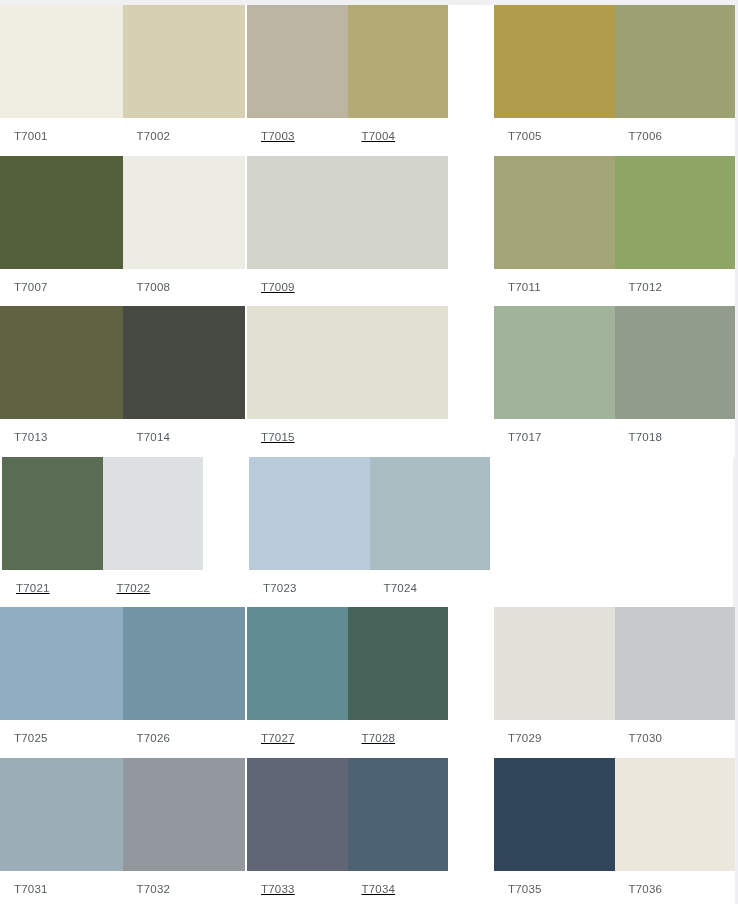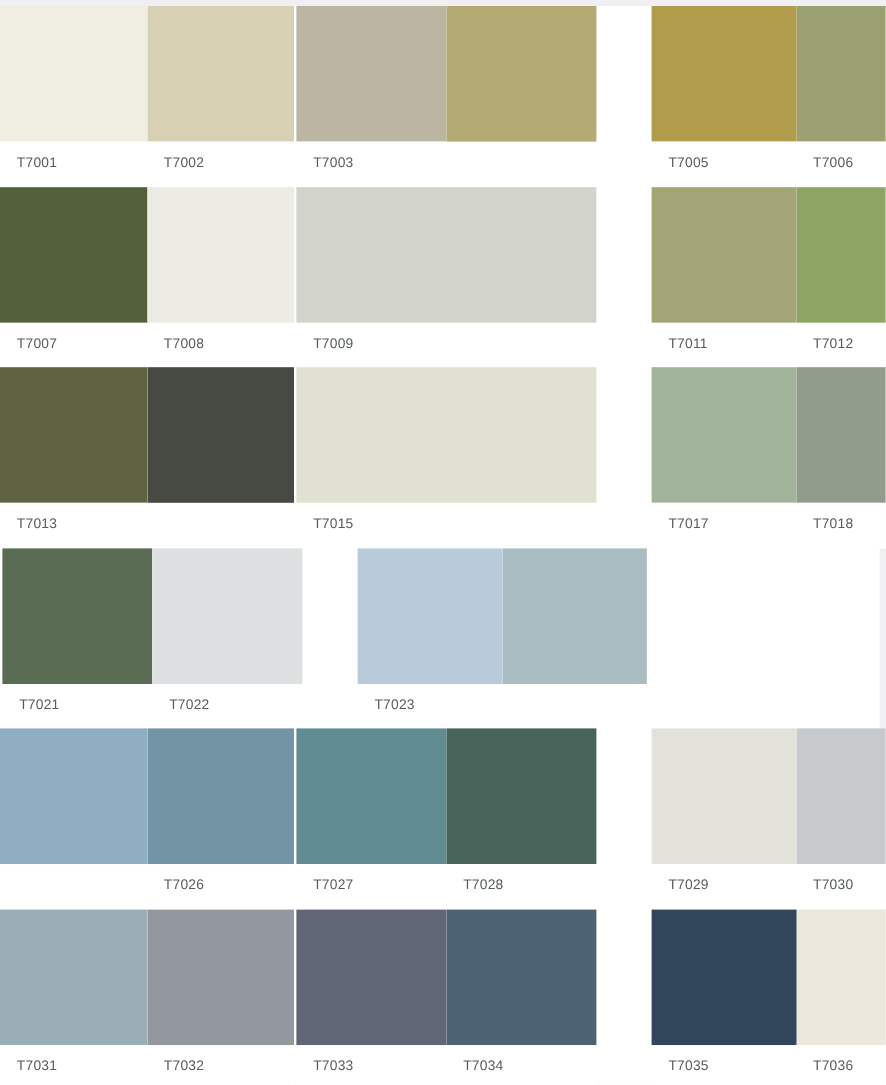--- a/index.html
+++ b/index.html
@@ -29,21 +29,21 @@
     background: #ffffff;
   }
 
   
   .swatch-group {
     display: flex;
     flex: 0 0 auto;
     background: #ffffff;
   }
   .swatch-group.g1 { width: 245px; justify-content: center; }
-  .swatch-group.g2 { width: 250px; margin-left: 2px; }
+  .swatch-group.g2 { width: 201px; margin-left: 2px; text-decoration: underline; }
   .swatch-group.g3 { width: 241px; margin-left: 2px; padding-left: 44px; }
 
   .swatch-cell {
     flex: 1 1 0;
     display: flex;
     flex-direction: column;
     min-width: 0;
     background: #ffffff;
   }
 
@@ -81,20 +81,21 @@
           <div class="swatch-label">T7002</div>
         </div>
       </div>
       <div class="swatch-group g2">
         <div class="swatch-cell">
           <div class="swatch-chip" style="background-color: rgb(188, 181, 161);"></div>
           <div class="swatch-label">T7003</div>
         </div>
         <div class="swatch-cell">
           <div class="swatch-chip" style="background-color: rgb(179, 170, 116);"></div>
+          <div class="swatch-label">T7004</div>
         </div>
       </div>
       <div class="swatch-group g3">
         <div class="swatch-cell">
           <div class="swatch-chip" style="background-color: rgb(176, 156, 75);"></div>
           <div class="swatch-label">T7005</div>
         </div>
         <div class="swatch-cell">
           <div class="swatch-chip" style="background-color: rgb(156, 161, 114);"></div>
           <div class="swatch-label">T7006</div>
@@ -130,20 +131,21 @@
       </div>
     </div>
     <div class="swatch-row">
       <div class="swatch-group g1">
         <div class="swatch-cell">
           <div class="swatch-chip" style="background-color: rgb(95, 99, 66);"></div>
           <div class="swatch-label">T7013</div>
         </div>
         <div class="swatch-cell">
           <div class="swatch-chip" style="background-color: rgb(71, 74, 66);"></div>
+          <div class="swatch-label">T7014</div>
         </div>
       </div>
       <div class="swatch-group g2">
         <div class="swatch-cell">
           <div class="swatch-chip" style="background-color: rgb(224, 225, 208);"></div>
           <div class="swatch-label">T7015</div>
         </div>
       </div>
       <div class="swatch-group g3">
         <div class="swatch-cell">
@@ -167,27 +169,29 @@
           <div class="swatch-label">T7022</div>
         </div>
       </div>
       <div class="swatch-group g3">
         <div class="swatch-cell">
           <div class="swatch-chip" style="background-color: rgb(185, 203, 218);"></div>
           <div class="swatch-label">T7023</div>
         </div>
         <div class="swatch-cell">
           <div class="swatch-chip" style="background-color: rgb(169, 189, 194);"></div>
+          <div class="swatch-label">T7024</div>
         </div>
       </div>
     </div>
     <div class="swatch-row">
       <div class="swatch-group g1">
         <div class="swatch-cell">
           <div class="swatch-chip" style="background-color: rgb(144, 174, 194);"></div>
+          <div class="swatch-label">T7025</div>
         </div>
         <div class="swatch-cell">
           <div class="swatch-chip" style="background-color: rgb(115, 148, 165);"></div>
           <div class="swatch-label">T7026</div>
         </div>
       </div>
       <div class="swatch-group g2">
         <div class="swatch-cell">
           <div class="swatch-chip" style="background-color: rgb(97, 141, 146);"></div>
           <div class="swatch-label">T7027</div>

